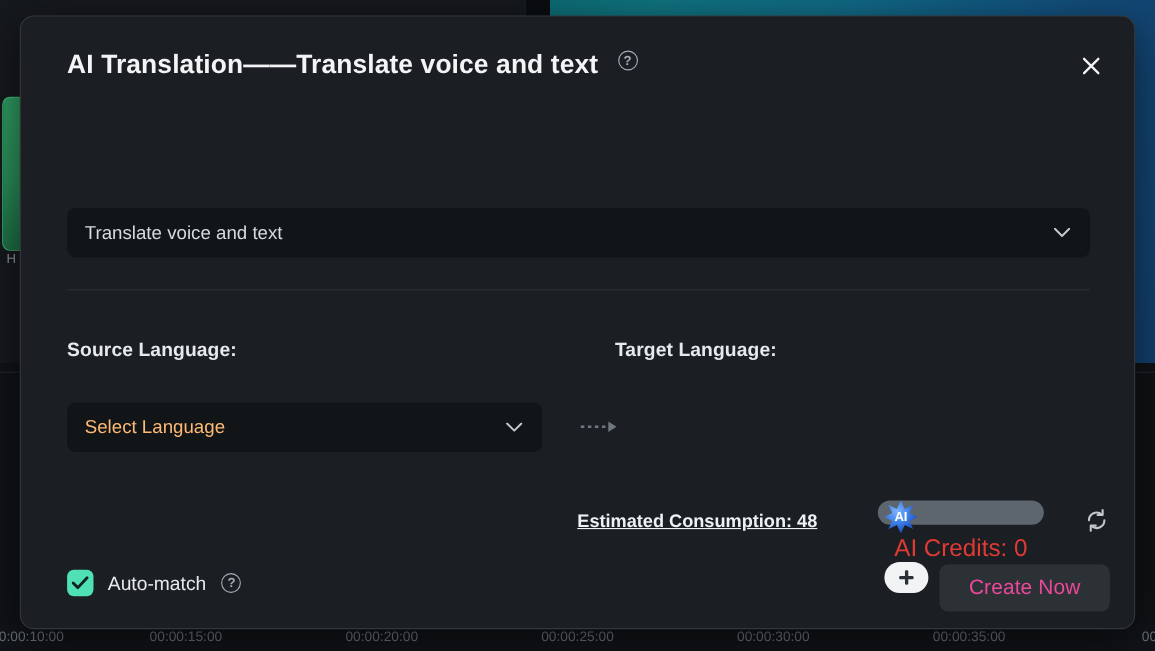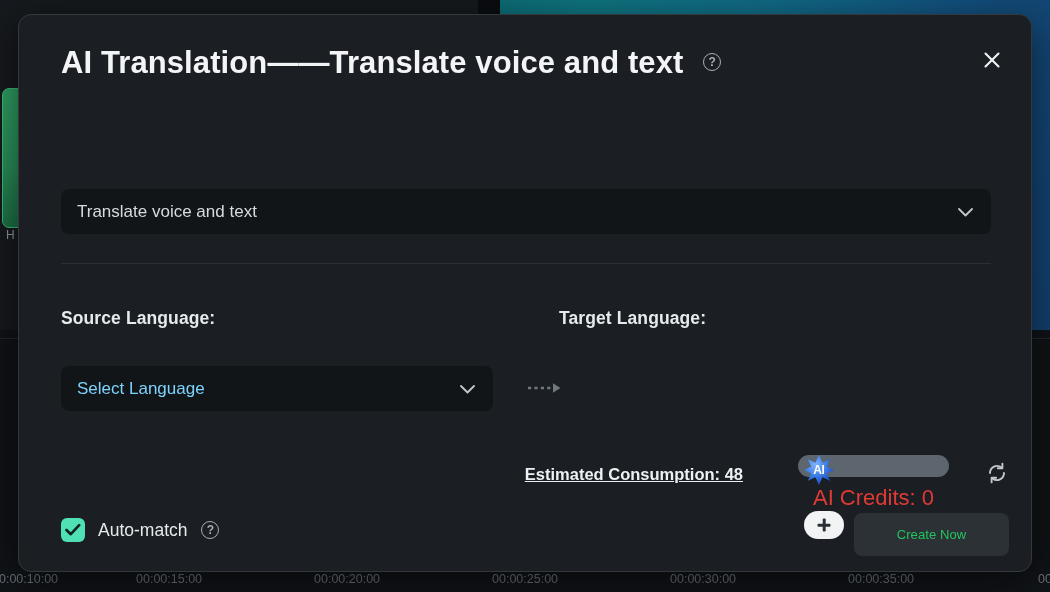--- a/index.html
+++ b/index.html
@@ -81,21 +81,21 @@
     width: 1014px; height: 558px;
     background: #1b1e22;
     border: 1px solid #33383d;
     border-radius: 13px;
     box-shadow: 0 10px 40px rgba(0,0,0,.55);
   }
 
   .modal-title {
     position: absolute;
     left: 42px; top: 28px;
-    font-size: 31px;
+    font-size: 24px;
     font-weight: bold;
     color: #f2f4f6;
     letter-spacing: .1px;
     white-space: nowrap;
   }
   .title-help {
     display: inline-block;
     vertical-align: 2px;
     margin-left: 11px;
   }
@@ -147,21 +147,21 @@
     cursor: pointer;
   }
   .select-value {
     position: absolute;
     left: 16px; top: 50%;
     transform: translateY(-50%);
     font-size: 17px;
     color: #d7dbdf;
     white-space: nowrap;
   }
-  .select-value.placeholder { color: #7dd3fc; }
+  .select-value.placeholder { color: #fdba74; }
   .chev {
     position: absolute;
     right: 18px; top: 50%;
     transform: translateY(-50%);
   }
 
   .divider {
     position: absolute;
     left: 42px; top: 248px;
     width: 930px; height: 1px;
@@ -282,22 +282,22 @@
   .create-btn {
     position: absolute;
     right: 22px; top: 498px;
     width: 155px; height: 43px;
     background: #2c3136;
     border-radius: 8px;
     border: none;
     cursor: default;
   }
   .create-btn span {
-    font-size: 13px;
-    color: #22c55e;
+    font-size: 19px;
+    color: #ec4899;
     letter-spacing: .1px;
   }
 </style>
 </head>
 <body>
 
 <div id="app">
 
   <div class="bg-left-panel"></div>
   <div class="bg-preview"></div>

